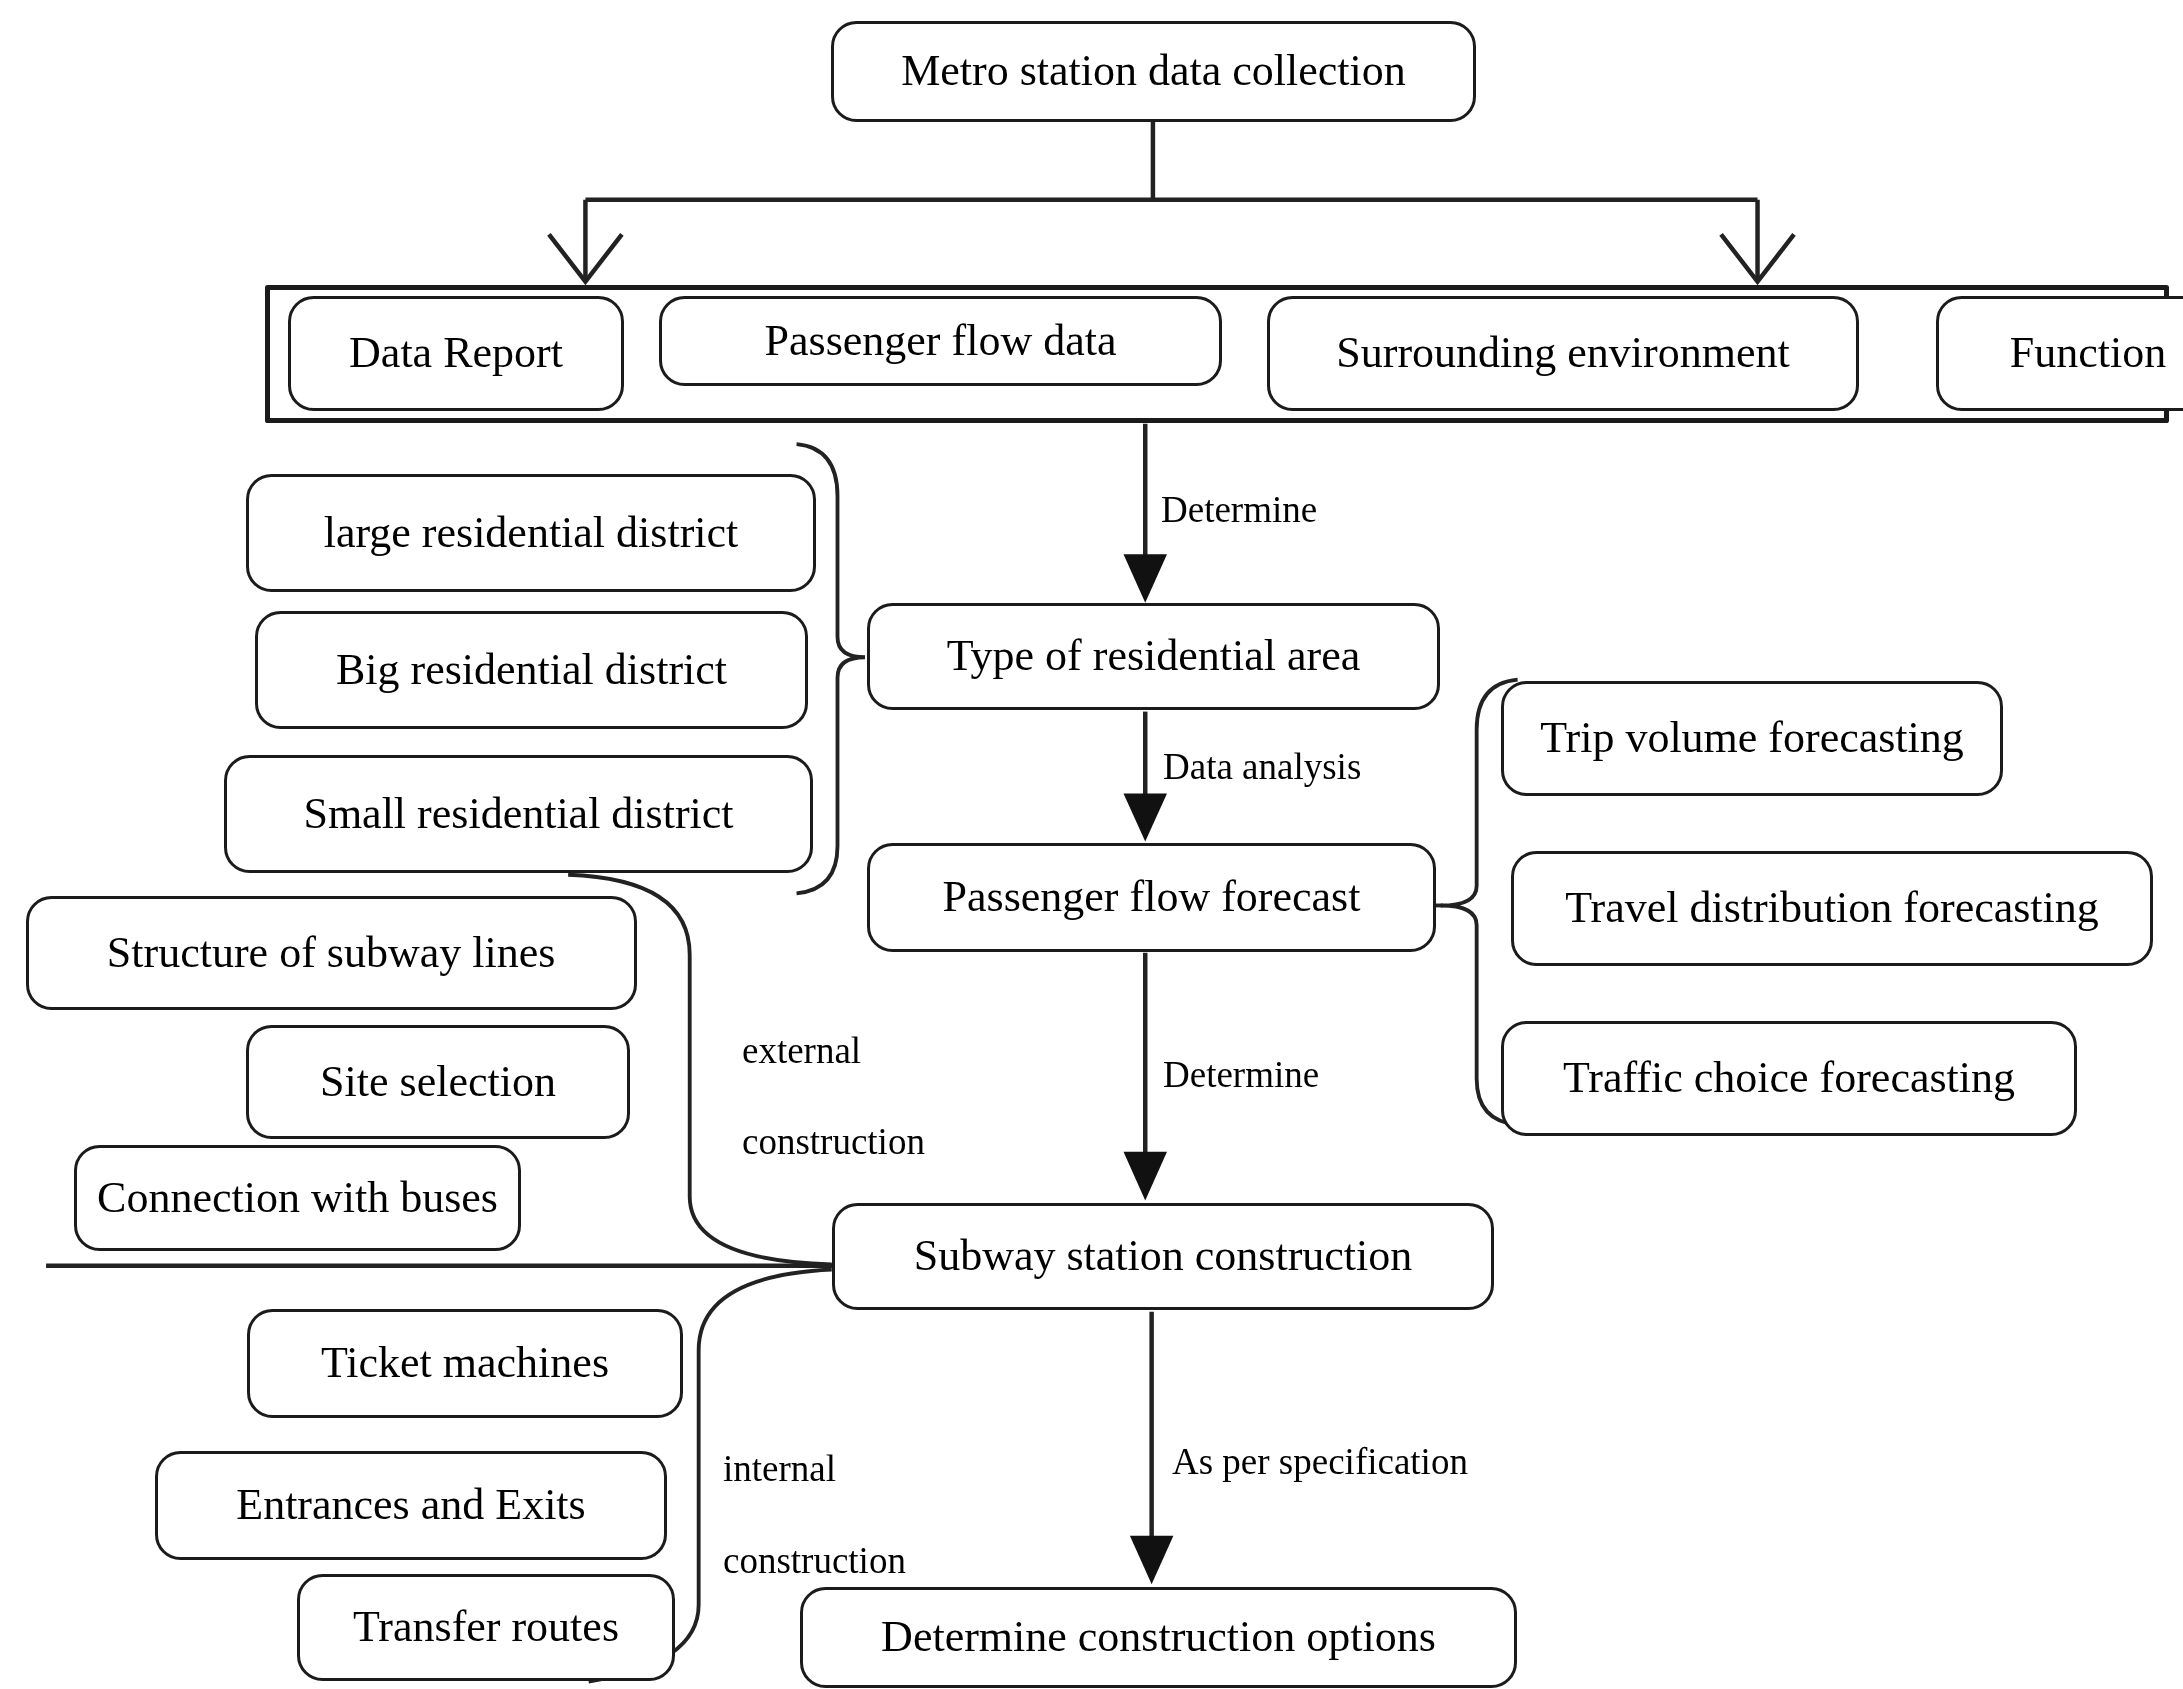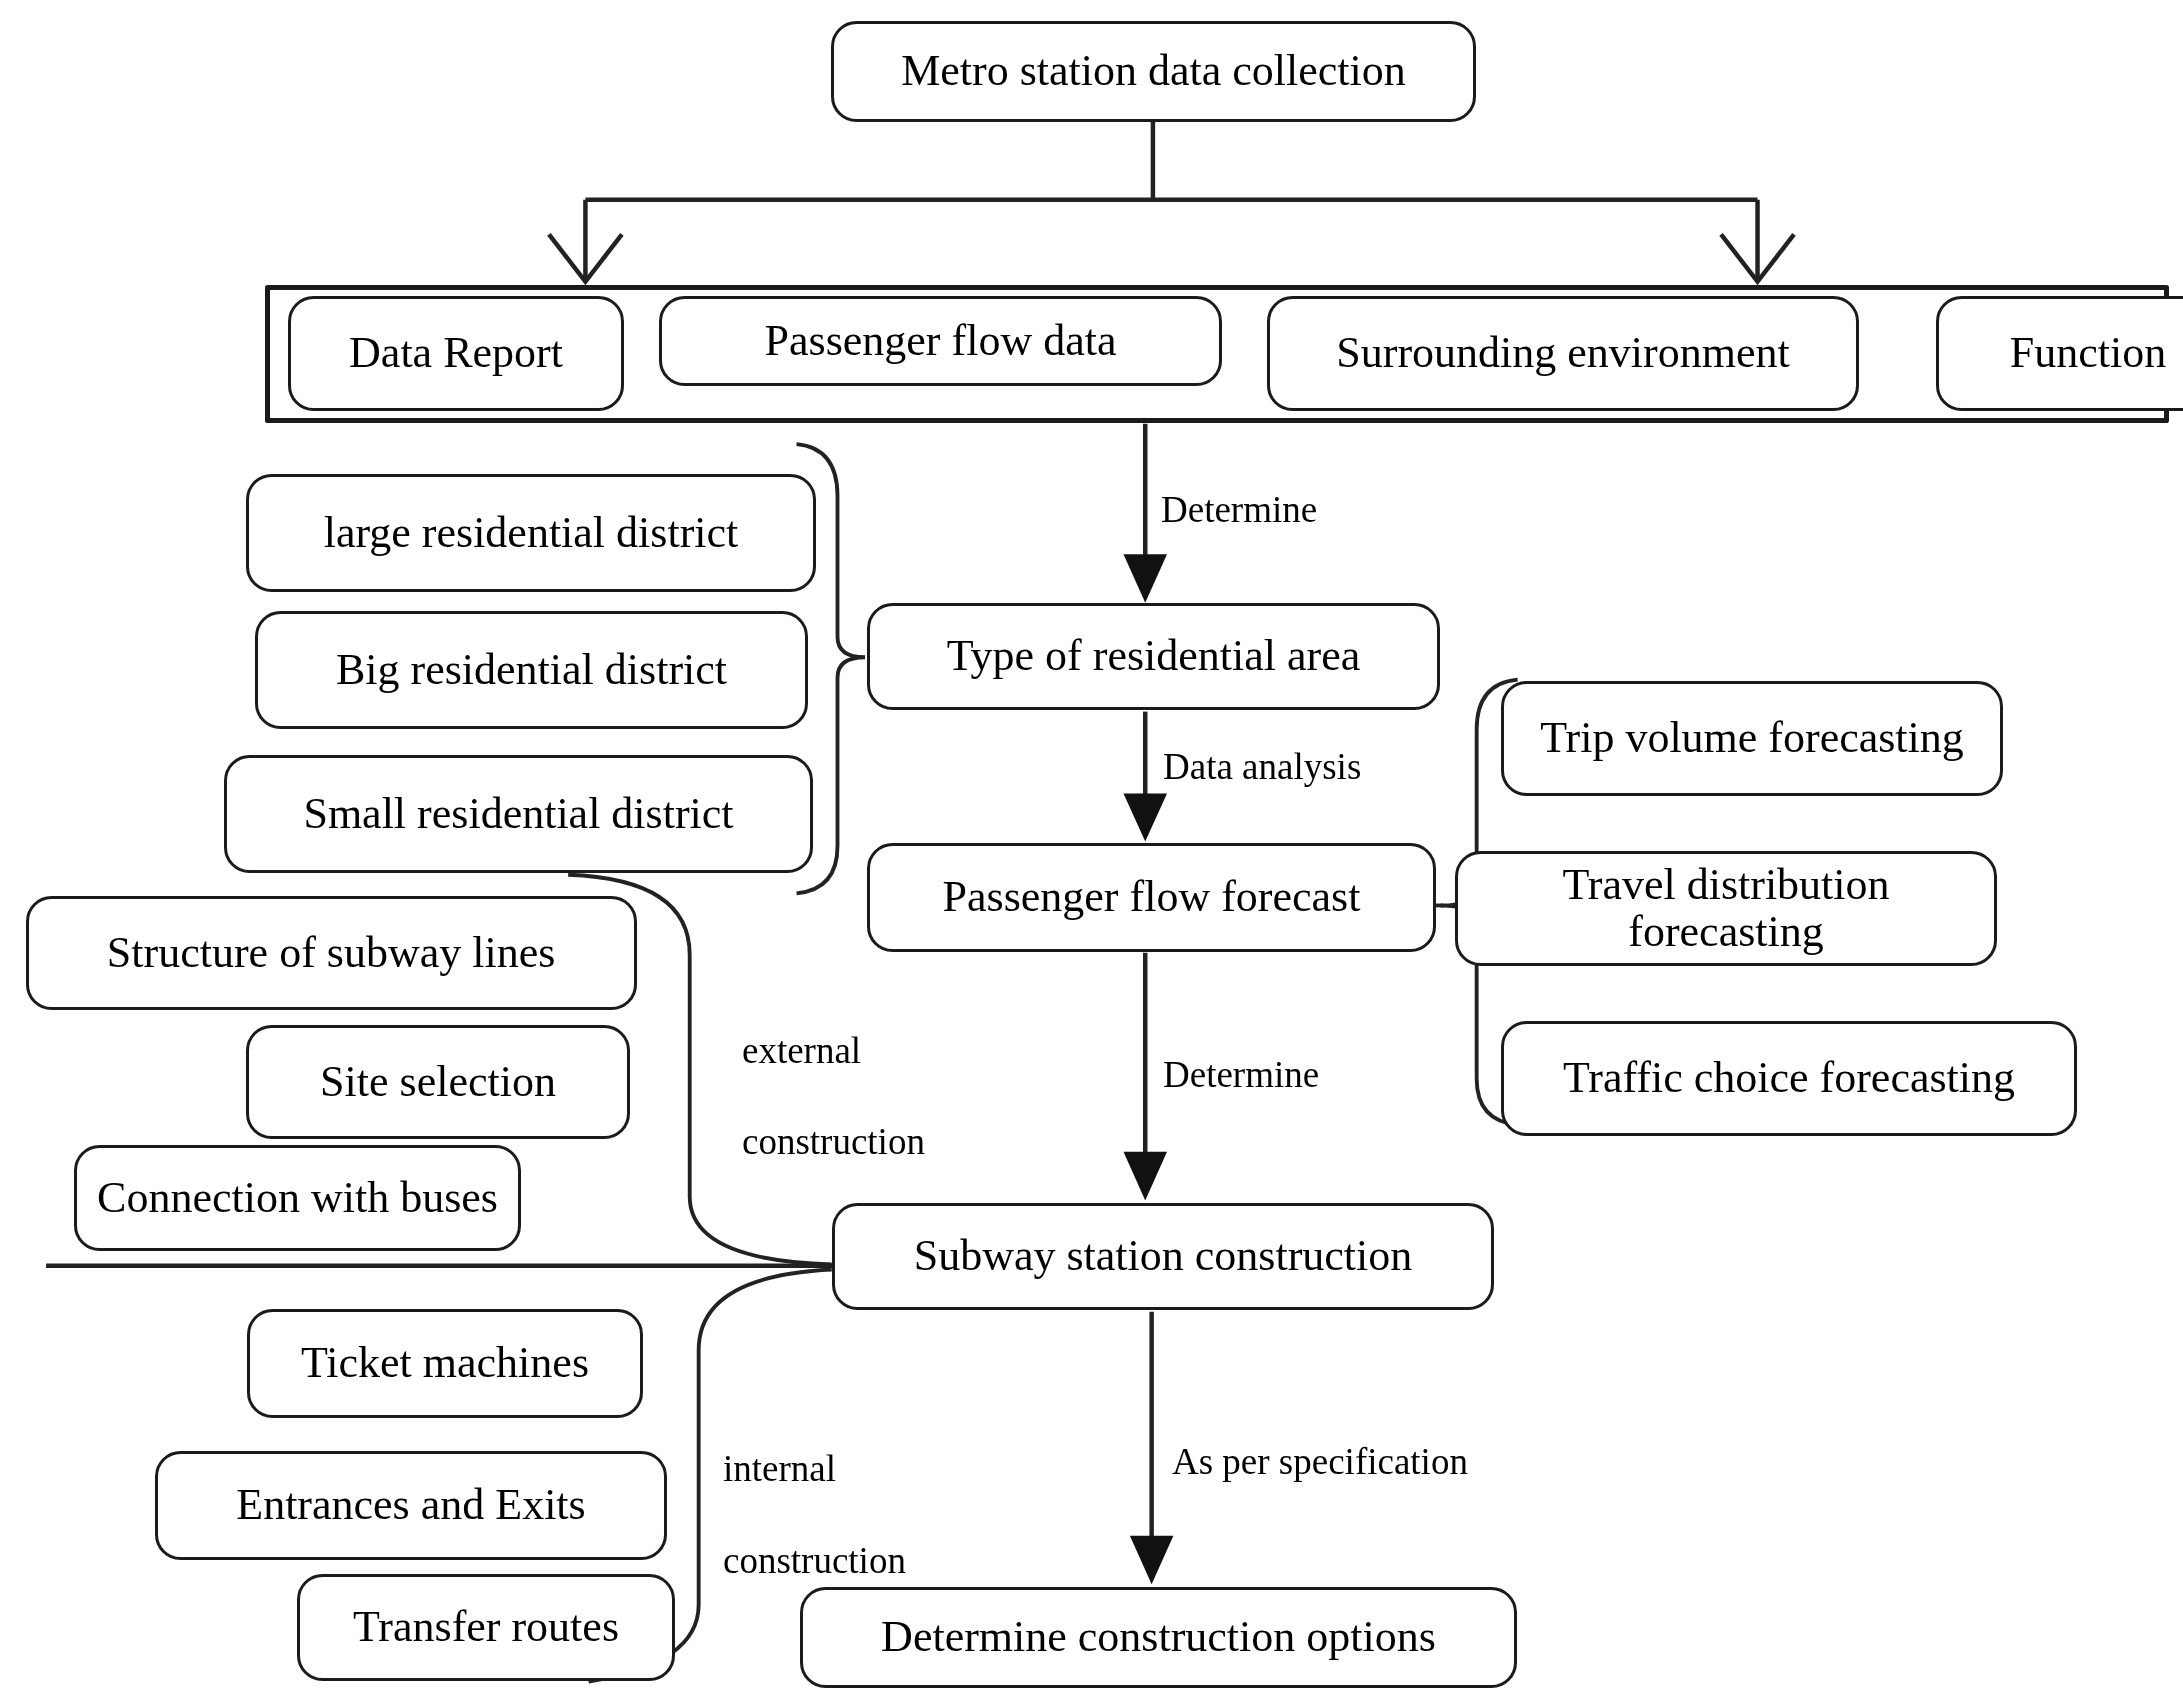--- a/index.html
+++ b/index.html
@@ -77,28 +77,28 @@
 <div class="node" style="left:246px;top:474px;width:570px;height:118px;">large residential district</div>
 <div class="node" style="left:255px;top:611px;width:553px;height:118px;">Big residential district</div>
 <div class="node" style="left:224px;top:755px;width:589px;height:118px;">Small residential district</div>
 
 <div class="node" style="left:867px;top:603px;width:573px;height:107px;">Type of residential area</div>
 <div class="node" style="left:867px;top:843px;width:569px;height:109px;">Passenger flow forecast</div>
 <div class="node" style="left:832px;top:1203px;width:662px;height:107px;">Subway station construction</div>
 <div class="node" style="left:800px;top:1587px;width:717px;height:101px;">Determine construction options</div>
 
 <div class="node" style="left:1501px;top:681px;width:502px;height:115px;">Trip volume forecasting</div>
-<div class="node" style="left:1455px;top:851px;width:542px;height:115px;">Travel distribution forecasting</div>
+<div class="node" style="left:1511px;top:851px;width:642px;height:115px;">Travel distribution forecasting</div>
 <div class="node" style="left:1501px;top:1021px;width:576px;height:115px;">Traffic choice forecasting</div>
 
 <div class="node" style="left:25.6px;top:896px;width:611px;height:114px;">Structure of subway lines</div>
 <div class="node" style="left:246px;top:1025px;width:384px;height:114px;">Site selection</div>
 <div class="node" style="left:74px;top:1145px;width:447px;height:106px;">Connection with buses</div>
 
-<div class="node" style="left:247px;top:1309px;width:396px;height:109px;">Ticket machines</div>
+<div class="node" style="left:247px;top:1309px;width:436px;height:109px;">Ticket machines</div>
 <div class="node" style="left:155px;top:1451px;width:512px;height:109px;">Entrances and Exits</div>
 <div class="node" style="left:269px;top:1574px;width:378px;height:107px;margin-left:28px;">Transfer routes</div>
 
 <span class="edge-label" style="left:1161px;top:488px;">Determine</span>
 <span class="edge-label" style="left:1163px;top:745px;">Data analysis</span>
 <span class="edge-label" style="left:1163px;top:1053px;">Determine</span>
 <span class="edge-label" style="left:1172px;top:1440px;">As per specification</span>
 
 <span class="edge-label" style="left:742px;top:1029px;">external</span>
 <span class="edge-label" style="left:742px;top:1120px;">construction</span>

